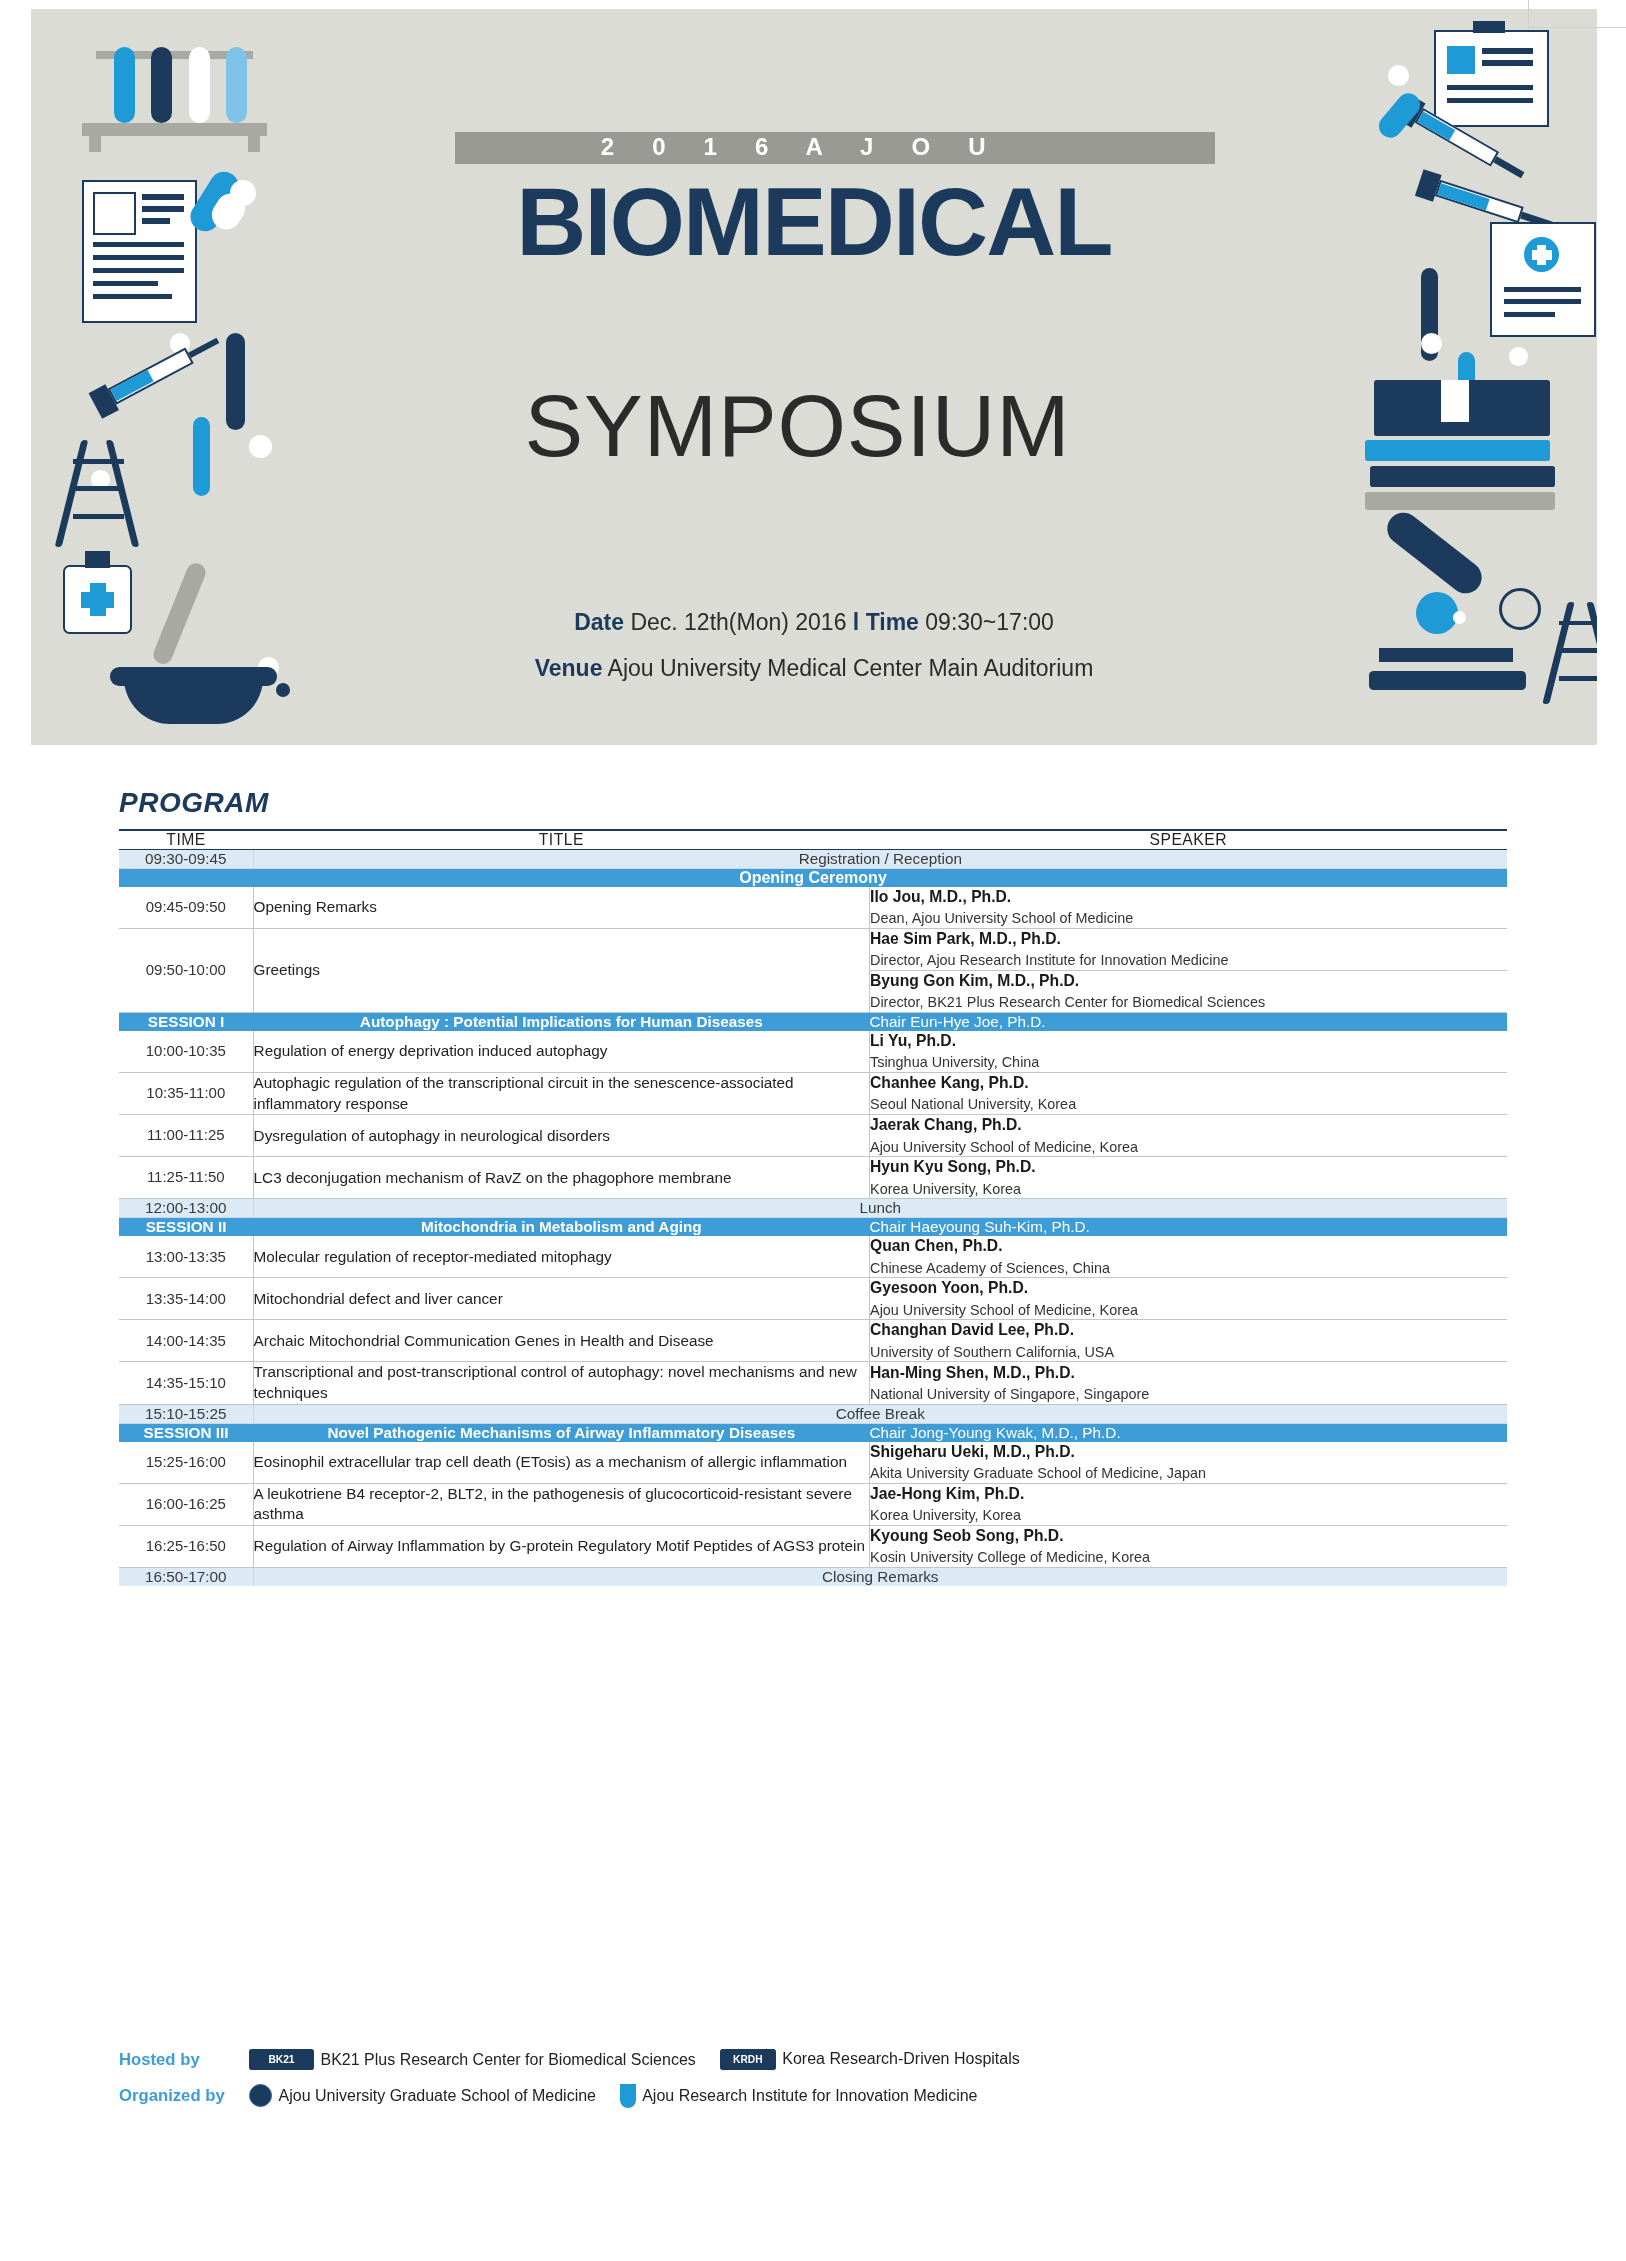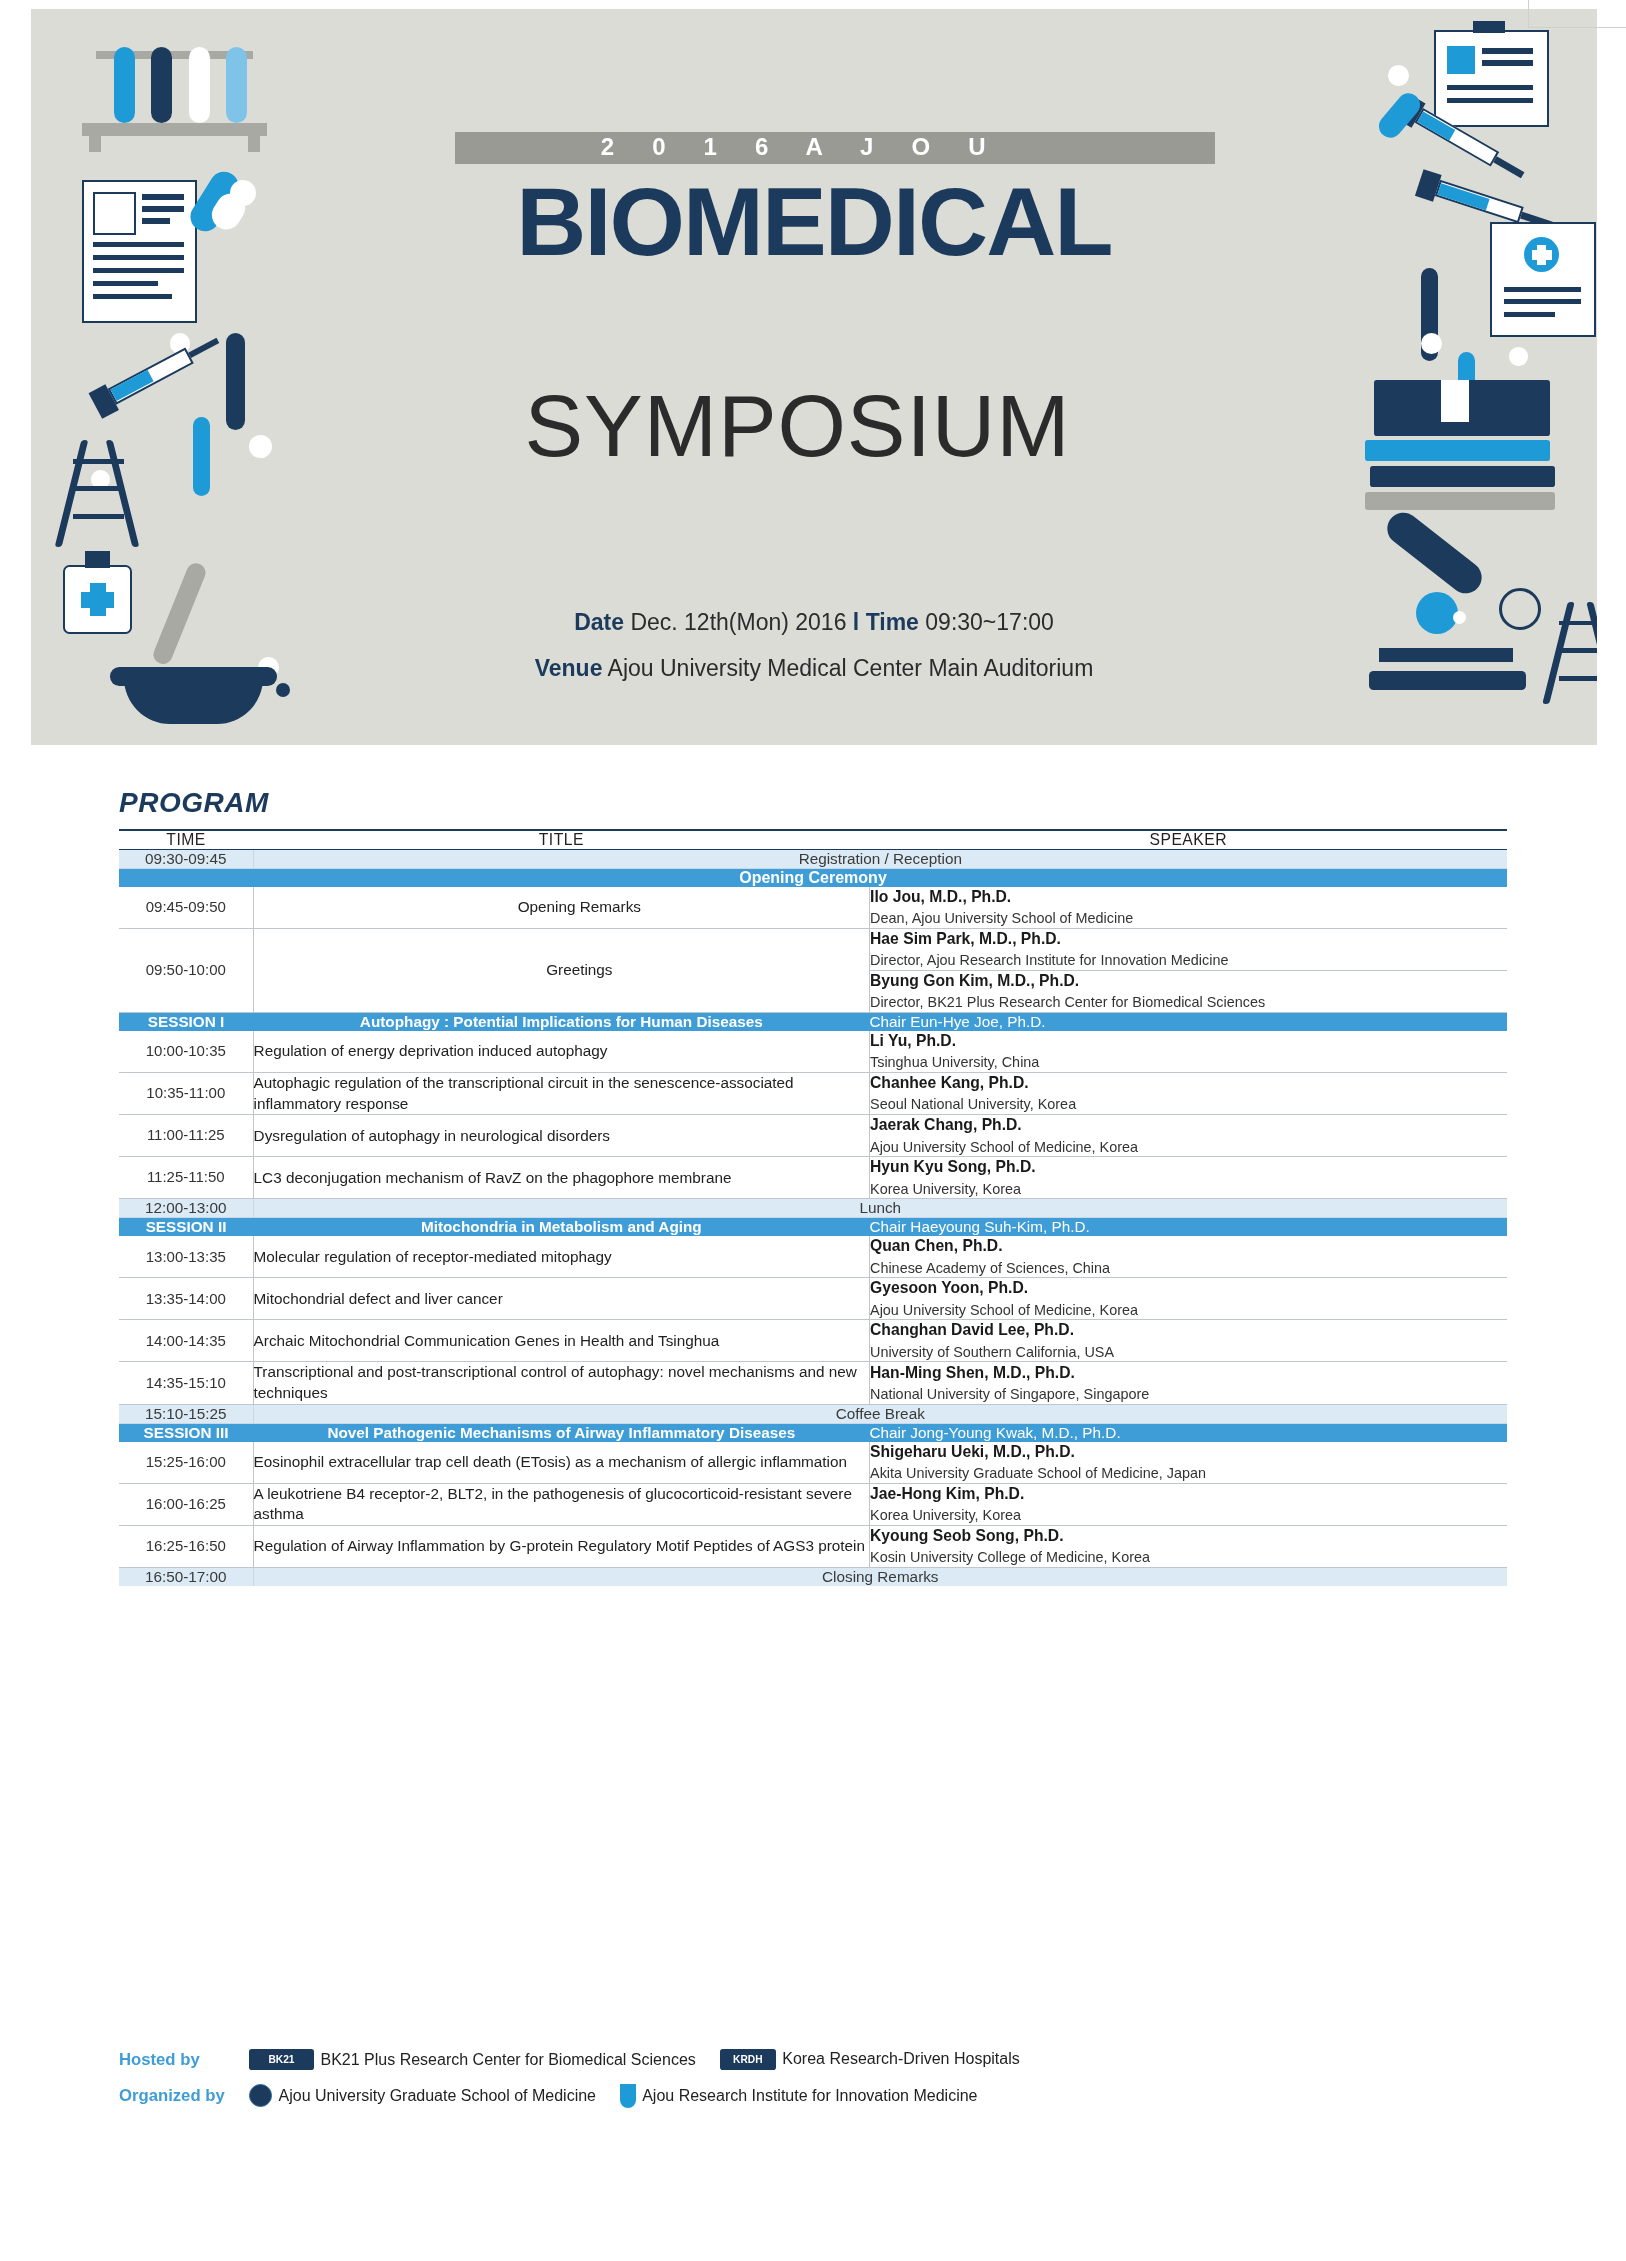--- a/index.html
+++ b/index.html
@@ -171,22 +171,20 @@
   .cell-title {
     text-align: left;
     font-size: 15.3px;
     color: #222;
     border-bottom: 0.5px solid #bfc7cc;
     border-right: 0.5px solid #bfc7cc;
     padding: 8.3px 10.2px;
     line-height: 1.35;
   }
   .cell-title.center {
-    text-align: center;
-    padding-left: 36px;
   }
   .cell-spk {
     text-align: left;
     border-bottom: 0.5px solid #bfc7cc;
     padding: 6.5px 10.2px;
     line-height: 1.3;
   }
   .spk-name {
     font-size: 15.7px;
     font-weight: bold;
@@ -560,21 +558,21 @@
         <tr>
           <td class="cell-time">13:35-14:00</td>
           <td class="cell-title">Mitochondrial defect and liver cancer</td>
           <td class="cell-spk">
             <span class="spk-name">Gyesoon Yoon, Ph.D.</span>
             <span class="spk-aff">Ajou University School of Medicine, Korea</span>
           </td>
         </tr>
         <tr>
           <td class="cell-time">14:00-14:35</td>
-          <td class="cell-title">Archaic Mitochondrial Communication Genes in Health and Tsinghua</td>
+          <td class="cell-title">Archaic Mitochondrial Communication Genes in Health and Disease</td>
           <td class="cell-spk">
             <span class="spk-name">Changhan David Lee, Ph.D.</span>
             <span class="spk-aff">University of Southern California, USA</span>
           </td>
         </tr>
         <tr>
           <td class="cell-time">14:35-15:10</td>
           <td class="cell-title">Transcriptional and post-transcriptional control of autophagy: novel mechanisms and new techniques</td>
           <td class="cell-spk">
             <span class="spk-name">Han-Ming Shen, M.D., Ph.D.</span>

